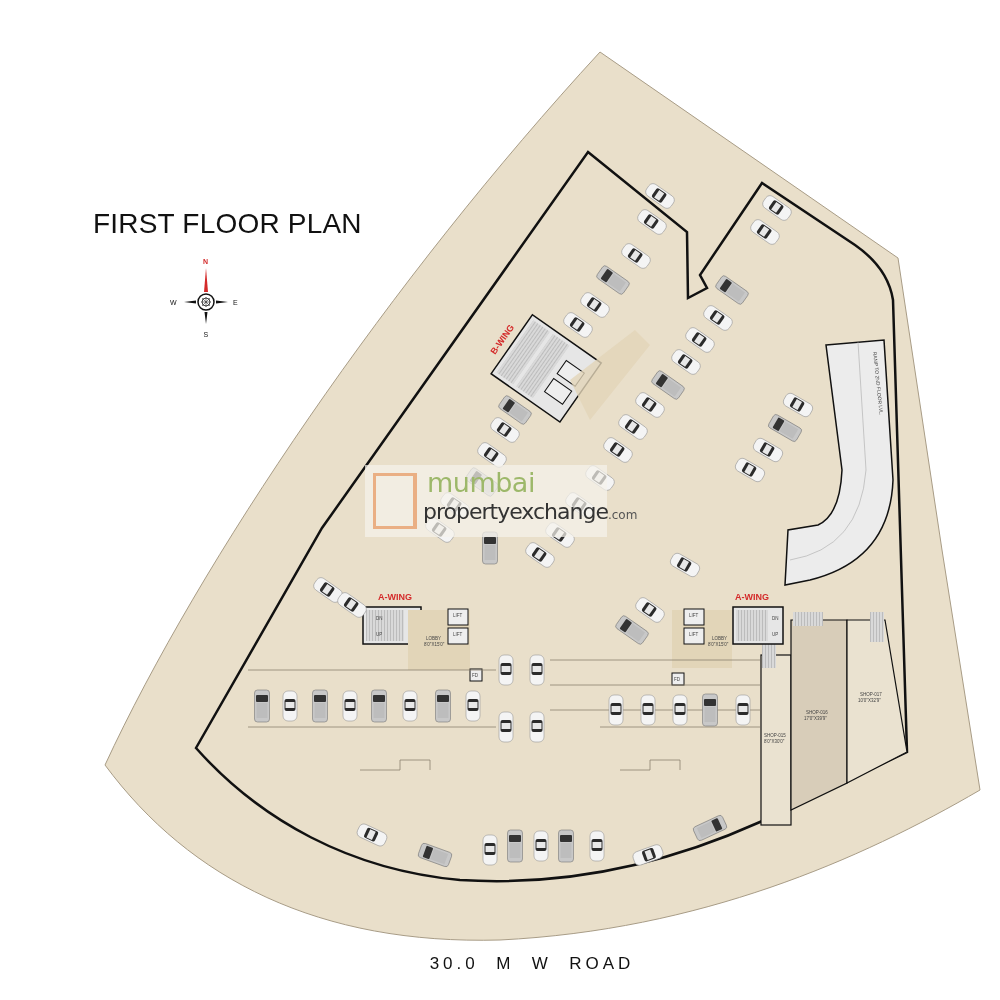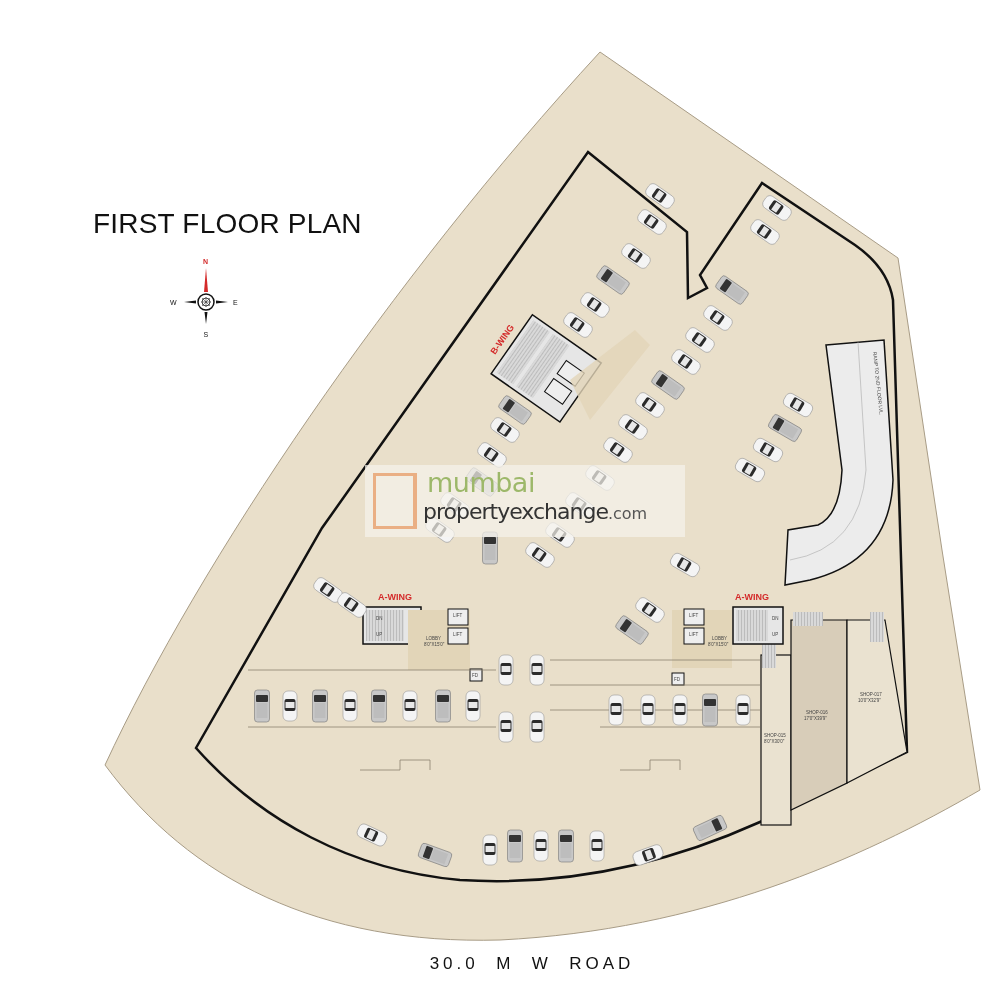--- a/index.html
+++ b/index.html
@@ -1,24 +1,24 @@
 <!DOCTYPE html>
 <html><head>
 <meta charset="utf-8">
 <style>
   html, body { margin: 0; padding: 0; background: #ffffff; }
   body { width: 1000px; height: 1000px; position: relative; overflow: hidden; font-family: "Liberation Sans", sans-serif; }
   .title { position: absolute; left: 93px; top: 208px; font-size: 28px; color: #111; letter-spacing: 0.2px; white-space: nowrap; }
   .road { position: absolute; left: 0; width: 1000px; top: 954px; text-align: center; font-size: 17px; color: #111; letter-spacing: 4px; padding-left: 64px; box-sizing: border-box; white-space: pre; }
   svg.plan { position: absolute; left: 0; top: 0; width: 1000px; height: 1000px; }
-  .wm { position: absolute; left: 365px; top: 465px; width: 320px; height: 72px; background: rgba(245,242,235,0.72); }
+  .wm { position: absolute; left: 365px; top: 465px; width: 242px; height: 72px; background: rgba(245,242,235,0.72); }
   .wm-box { position: absolute; left: 8px; top: 8px; width: 44px; height: 56px; border: 3px solid #e9a77a; border-right-width: 4px; box-sizing: border-box; opacity: 0.9; }
   .wm-top { position: absolute; left: 62px; top: 2px; font-size: 27px; color: #9db86a; font-family: "DejaVu Sans", sans-serif; letter-spacing: -0.5px; }
   .wm-bot { position: absolute; left: 58px; top: 34px; font-size: 22px; color: #333; font-family: "DejaVu Sans", sans-serif; letter-spacing: -1px; }
-  .wm-dom { font-size: 16px; color: #555; letter-spacing: 0; }
+  .wm-dom { font-size: 12px; color: #555; letter-spacing: 0; }
   .wing { font-family: "Liberation Sans", sans-serif; font-weight: bold; fill: #d42a2a; font-size: 9px; }
   .tiny { font-family: "Liberation Sans", sans-serif; font-size: 4.5px; fill: #444; }
   .ramp-label { font-family: "Liberation Sans", sans-serif; font-size: 5px; fill: #444; }
   .compass-lbl { font-family: "Liberation Sans", sans-serif; font-size: 7px; fill: #111; }
 </style>
 </head>
 <body>
 
 <div class="title">FIRST FLOOR PLAN</div>
 

